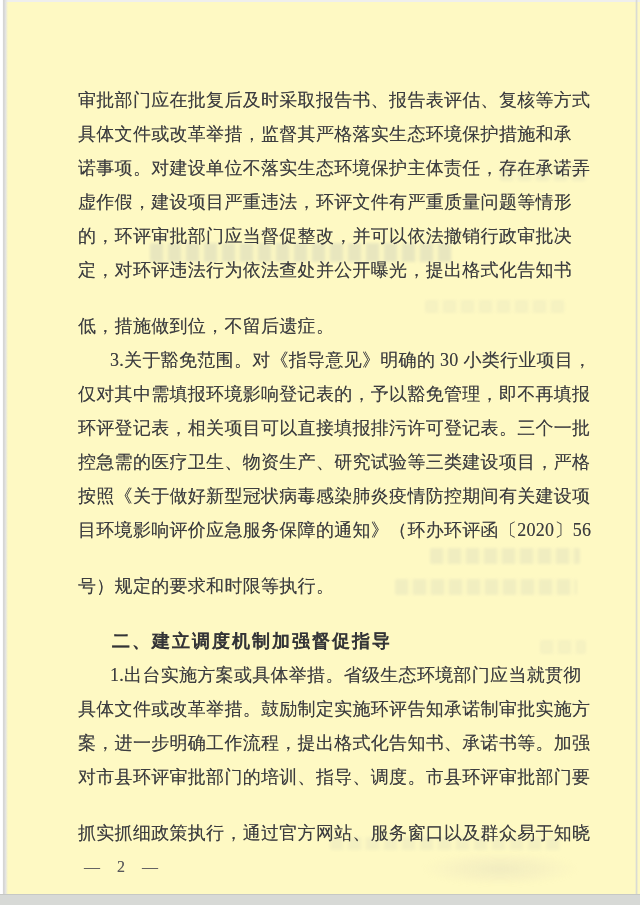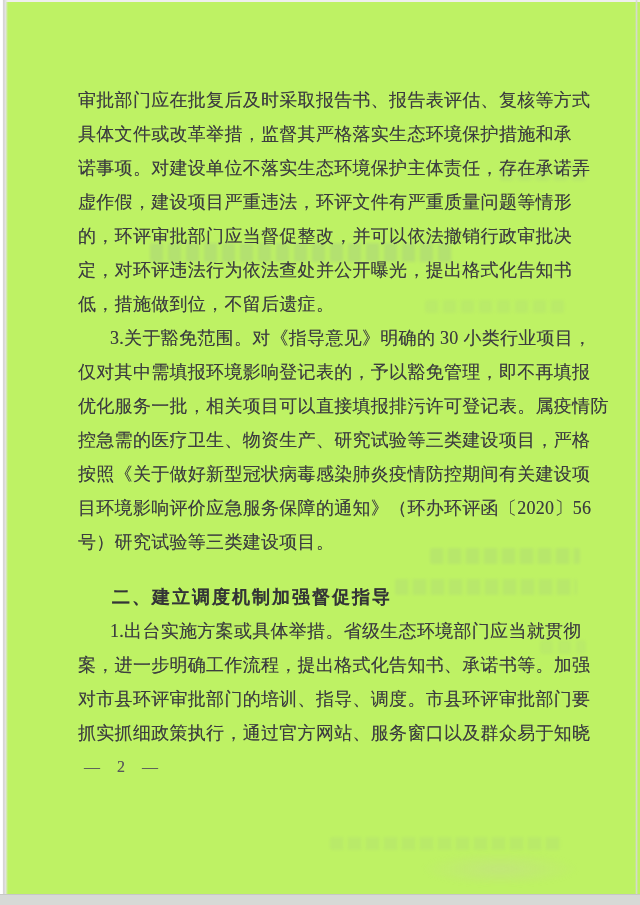--- a/index.html
+++ b/index.html
@@ -5,21 +5,21 @@
   html, body { margin: 0; padding: 0; }
   body {
     width: 640px; height: 905px;
     background: #ffffff;
     font-family: "Liberation Serif", "DejaVu Serif", serif;
     overflow: hidden;
   }
   .scan-page {
     position: relative;
     width: 640px; height: 905px;
-    background: #bef264;
+    background: #fef9c3;
     overflow: hidden;
   }
   
   .edge-top {
     position: absolute; left: 0; top: 0; width: 640px; height: 2px;
     background: #efefed;
   }
   .edge-left {
     position: absolute; left: 0; top: 0; width: 8px; height: 905px;
     background: linear-gradient(90deg, #ffffff 0%, #ffffff 30%, #d2d2d0 45%, #e4e4e2 70%, rgba(255,255,255,0) 100%);
@@ -42,21 +42,21 @@
     text-shadow: 0 0 0.6px rgba(62,62,66,0.55);
   }
   .line {
     height: 34px;
     line-height: 34px;
     text-align: justify;
     text-align-last: justify;
     letter-spacing: 0.3px;
     white-space: nowrap;
   }
-  .line.para-end { text-align-last: left; }
+  .line.para-end { text-align-last: left; margin-top: 22px; }
   .line.indent { text-indent: 32px; }
   .heading-line {
     font-family: "Liberation Sans", "DejaVu Sans", sans-serif;
     font-weight: 700;
     color: #333436;
     letter-spacing: 2px;
     text-indent: 34px;
     text-align-last: left;
     margin-top: 21px;
   }
@@ -117,29 +117,30 @@
         <div class="line">具体文件或改革举措，监督其严格落实生态环境保护措施和承</div>
         <div class="line">诺事项。对建设单位不落实生态环境保护主体责任，存在承诺弄</div>
         <div class="line">虚作假，建设项目严重违法，环评文件有严重质量问题等情形</div>
         <div class="line">的，环评审批部门应当督促整改，并可以依法撤销行政审批决</div>
         <div class="line">定，对环评违法行为依法查处并公开曝光，提出格式化告知书</div>
         <div class="line para-end">低，措施做到位，不留后遗症。</div>
       </div>
       <div class="paragraph">
         <div class="line indent">3.关于豁免范围。对《指导意见》明确的 30 小类行业项目，</div>
         <div class="line">仅对其中需填报环境影响登记表的，予以豁免管理，即不再填报</div>
-        <div class="line">优化服务一批，相关项目可以直接填报排污许可登记表。属疫情防</div>
+        <div class="line">环评登记表，相关项目可以直接填报排污许可登记表。三个一批</div>
         <div class="line">控急需的医疗卫生、物资生产、研究试验等三类建设项目，严格</div>
         <div class="line">按照《关于做好新型冠状病毒感染肺炎疫情防控期间有关建设项</div>
         <div class="line">目环境影响评价应急服务保障的通知》（环办环评函〔2020〕56</div>
-        <div class="line para-end">号）研究试验等三类建设项目。</div>
+        <div class="line para-end">号）规定的要求和时限等执行。</div>
       </div>
       <div class="line heading-line">二、建立调度机制加强督促指导</div>
       <div class="paragraph">
         <div class="line indent">1.出台实施方案或具体举措。省级生态环境部门应当就贯彻</div>
+        <div class="line">具体文件或改革举措。鼓励制定实施环评告知承诺制审批实施方</div>
         <div class="line">案，进一步明确工作流程，提出格式化告知书、承诺书等。加强</div>
         <div class="line">对市县环评审批部门的培训、指导、调度。市县环评审批部门要</div>
         <div class="line para-end">抓实抓细政策执行，通过官方网站、服务窗口以及群众易于知晓</div>
       </div>
       <div class="page-footer">— 2 —</div>
   </main>
 
 </div>
 
 </body></html>

